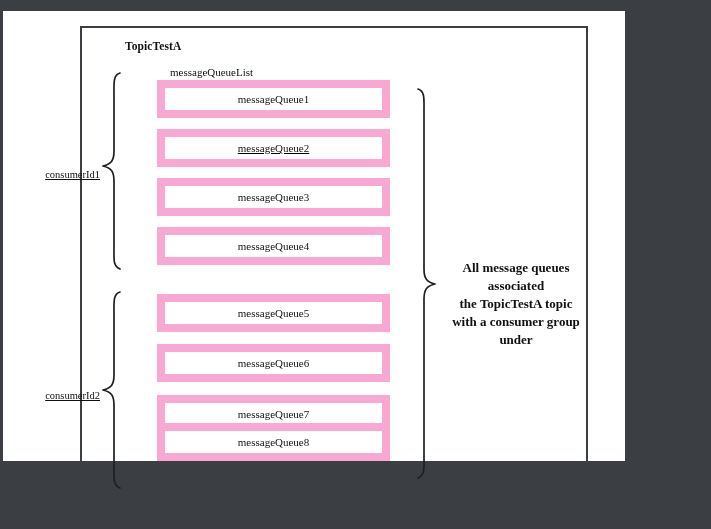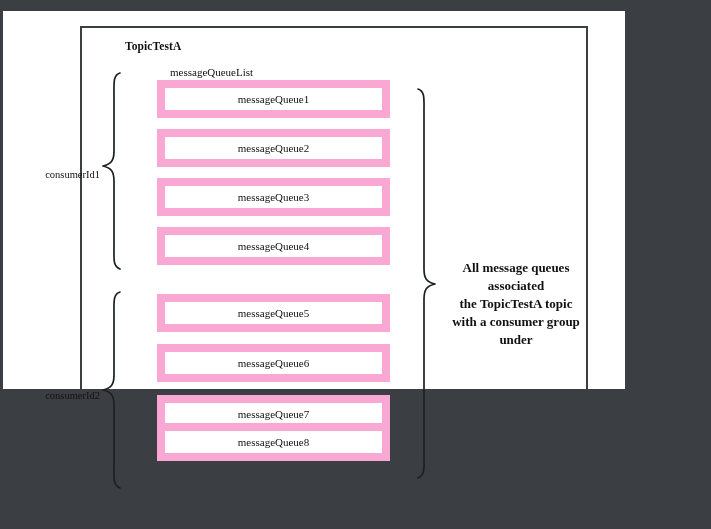--- a/index.html
+++ b/index.html
@@ -15,21 +15,21 @@
     overflow: hidden;
     position: relative;
   }
 
   
   #page-sheet {
     position: absolute;
     left: 3px;
     top: 11px;
     width: 622px;
-    height: 378px;
+    height: 450px;
     background: #ffffff;
   }
 
   
   #diagram-canvas {
     position: absolute;
     left: 0;
     top: 0;
     width: 622px;
     height: 503px;
@@ -63,20 +63,21 @@
   }
   #queue-list-label {
     left: 167px;
     top: 55px;
     font-size: 11px;
     font-weight: normal;
   }
   .consumer-label {
     font-size: 10.5px;
     text-align: right;
+    text-decoration: underline;
   }
   #consumer-label-1 {
     left: 13px;
     top: 157px;
     width: 84px;
   }
   #consumer-label-2 {
     left: 13px;
     top: 378px;
     width: 84px;
@@ -142,21 +143,21 @@
     <div class="lbl" id="topic-title">TopicTestA</div>
 
     <div class="lbl" id="queue-list-label">messageQueueList</div>
 
     <div class="lbl consumer-label" id="consumer-label-1">consumerId1</div>
     <div class="lbl consumer-label" id="consumer-label-2">consumerId2</div>
 
     <div class="queue-box" style="top:69px;">
       <span class="queue-label">messageQueue1</span>
     </div>
-    <div class="queue-box" style="top:118px;">
+    <div class="queue-box" style="top:118px;text-decoration:underline;">
       <span class="queue-label">messageQueue2</span>
     </div>
     <div class="queue-box" style="top:167px;">
       <span class="queue-label">messageQueue3</span>
     </div>
     <div class="queue-box" style="top:216px;">
       <span class="queue-label">messageQueue4</span>
     </div>
     <div class="queue-box" style="top:283px;">
       <span class="queue-label">messageQueue5</span>

